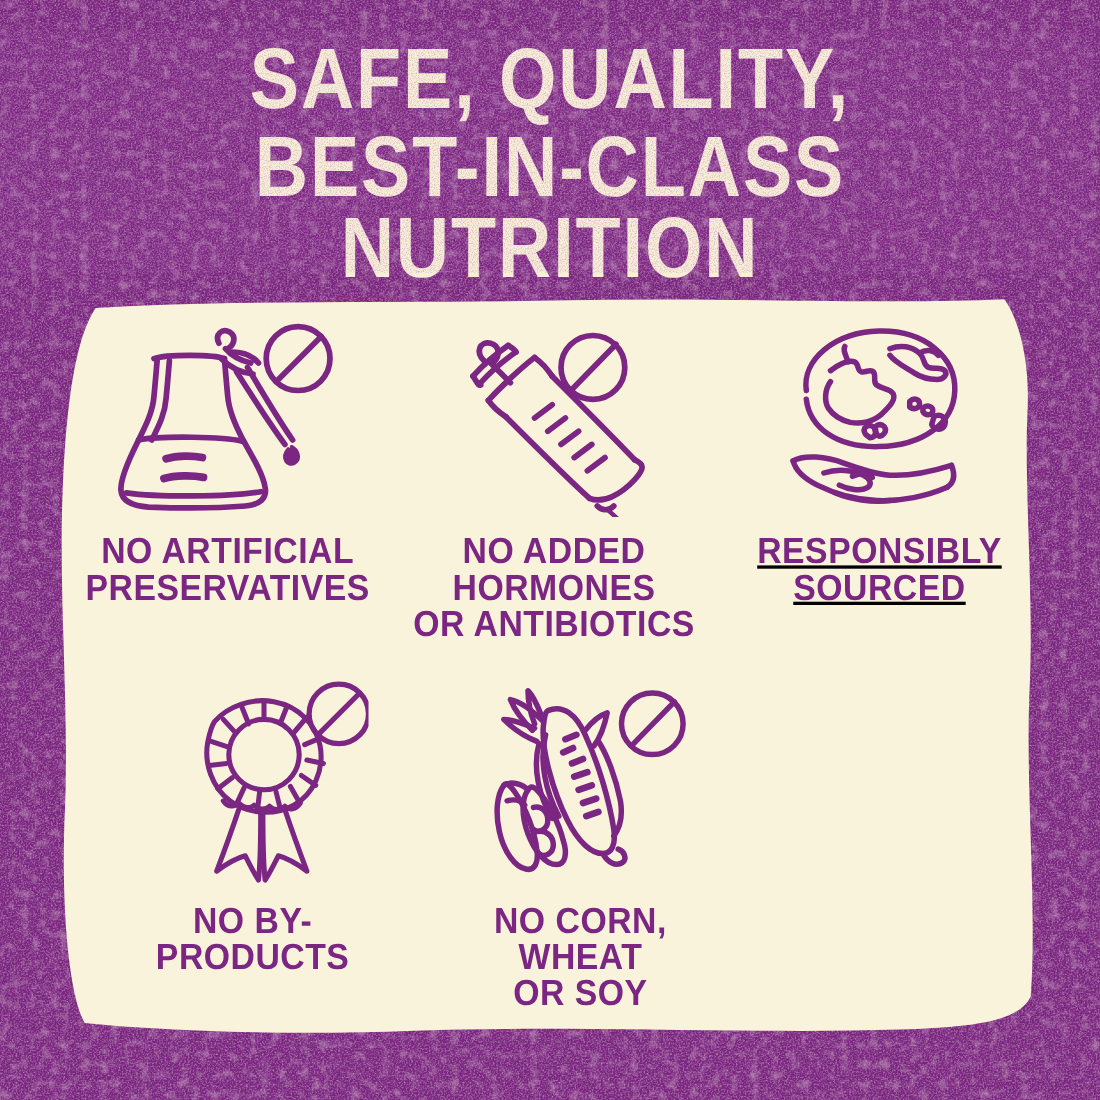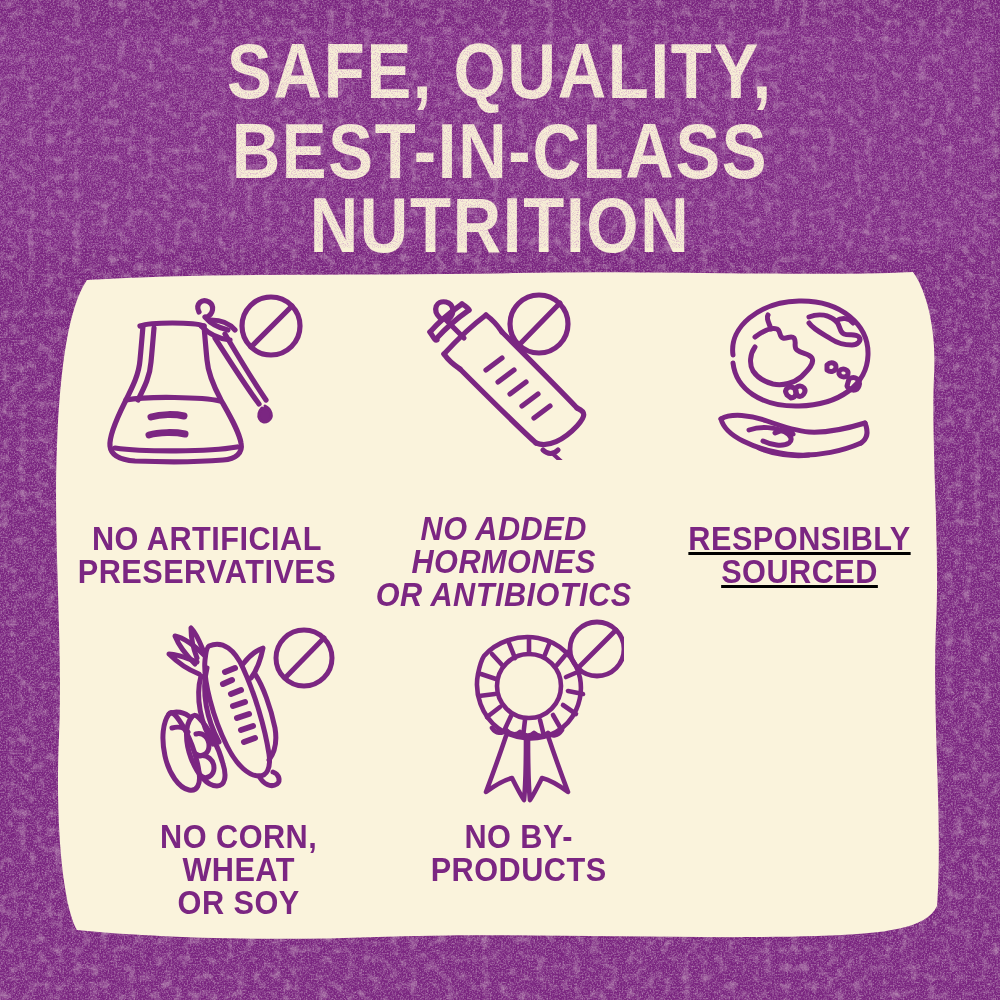--- a/index.html
+++ b/index.html
@@ -88,21 +88,21 @@
   }
   #row-1 { height: 330px; }
   #row-2 { height: 320px; }
 
   .cell {
     display: flex;
     flex-direction: column;
     align-items: center;
     box-sizing: border-box;
   }
-  #row-1 .cell { width: 33.3333%; gap: 38px; }
+  #row-1 .cell { width: 33.3333%; }
   #row-2 .cell { width: 33.3333%; }
   #row-2 .cell.spacer { width: 33.3333%; }
 
   .icon-box {
     height: 190px;
     display: flex;
     align-items: flex-end;
     justify-content: center;
   }
   #row-2 .icon-box { height: 196px; }
@@ -116,21 +116,21 @@
     font-size: 33px;
     line-height: 1.0;
     letter-spacing: .5px;
     text-transform: uppercase;
     transform: scaleX(.93);
   }
   .feature-label span { display: block; }
 
   
   #cell-preservatives { padding-right: 6px; }
-  #cell-hormones     { padding-left: 10px; font-style: italic; }
+  #cell-hormones     { padding-left: 10px; }
   #cell-sourced      { padding-left: 22px; text-decoration: underline; }
   #cell-corn         { padding-left: 58px; }
   #cell-byproducts   { padding-left: 40px; }
 </style>
 </head>
 <body>
 
 <div id="poster">
 
   <svg class="speckle" width="1000" height="1000" viewBox="0 0 1000 1000" aria-hidden="true">
@@ -304,72 +304,20 @@
           </div>
           <div class="feature-label">
             <span>RESPONSIBLY</span>
             <span>SOURCED</span>
           </div>
         </div>
       </div>
 
       <div class="row" id="row-2">
 
-        <div class="cell" id="cell-corn">
-          <div class="icon-box">
-            <svg width="200" height="190" viewBox="0 0 200 190" aria-hidden="true">
-              <g fill="none" stroke="#7b2682" stroke-width="5" stroke-linecap="round" stroke-linejoin="round">
-
-                <path d="M70 30 C84 24 96 34 104 52 C116 78 126 112 130 138
-                         C132 152 128 160 120 160 C110 160 98 150 88 130
-                         C74 102 64 64 66 44 C67 35 68 31 70 30 Z"></path>
-
-                <path d="M86 56 L96 52" stroke-width="6"></path>
-                <path d="M84 68 L93 64" stroke-width="6"></path>
-                <path d="M92 78 L102 74" stroke-width="6"></path>
-                <path d="M94 90 L106 86" stroke-width="6"></path>
-                <path d="M98 102 L110 98" stroke-width="6"></path>
-                <path d="M102 114 L114 110" stroke-width="6"></path>
-                <path d="M105 126 L116 122" stroke-width="6"></path>
-
-                <path d="M66 40 C56 30 46 22 36 20 C40 30 48 40 56 48"></path>
-                <path d="M58 46 C48 42 38 38 30 38 C38 46 50 54 60 58"></path>
-                <path d="M64 34 C60 24 56 16 52 12 C52 22 54 32 58 42"></path>
-                <path d="M62 60 C56 82 62 108 74 128"></path>
-                <path d="M68 52 C62 76 68 104 80 126"></path>
-
-                <path d="M104 48 C110 40 118 34 124 32 C122 42 118 54 112 62"></path>
-                <path d="M116 58 C124 70 132 92 136 112 C138 124 136 136 130 144"></path>
-
-                <path d="M120 160 C124 168 132 172 138 168 C142 165 140 158 134 156"></path>
-
-                <path d="M30 98 C24 106 22 122 26 140 C30 158 40 172 50 174
-                         C58 176 62 168 60 156 C58 140 50 118 40 104
-                         C35 97 32 95 30 98 Z"></path>
-                <path d="M52 102 C46 110 46 126 52 142 C58 158 68 170 78 170
-                         C86 170 88 160 84 148 C80 132 70 112 60 102
-                         C56 98 54 99 52 102 Z"></path>
-
-                <path d="M57 118 C64 116 70 122 70 130 C70 138 62 142 57 138"></path>
-                <path d="M60 140 C68 138 75 144 75 152 C75 160 67 164 62 160"></path>
-                <path d="M30 98 C36 94 46 96 52 102"></path>
-                <path d="M33 112 C40 110 46 112 49 116"></path>
-              </g>
-              <g fill="none" stroke="#7b2682" stroke-width="5" stroke-linecap="round">
-                <circle cx="165" cy="42" r="28"></circle>
-                <path d="M146 62 L185 22"></path>
-              </g>
-            </svg>
-          </div>
-          <div class="feature-label">
-            <span>NO CORN, WHEAT</span>
-            <span>OR SOY</span>
-          </div>
-        </div>
-
         <div class="cell" id="cell-byproducts">
           <div class="icon-box">
             <svg width="210" height="190" viewBox="0 0 210 190" aria-hidden="true">
               <g fill="none" stroke="#7b2682" stroke-width="4.6" stroke-linecap="round" stroke-linejoin="round">
 
                 <path d="M70 40 C82 26 104 18 124 22 C146 26 162 42 166 62
                          C170 84 160 106 142 116 C124 126 100 124 84 112
                          C68 100 60 78 64 58 C66 48 68 43 70 40 Z"></path>
 
                 <circle cx="115" cy="70" r="32"></circle>
@@ -403,18 +351,70 @@
                 <circle cx="183" cy="33" r="27"></circle>
                 <path d="M164 52 L202 14"></path>
               </g>
             </svg>
           </div>
           <div class="feature-label">
             <span>NO BY-PRODUCTS</span>
           </div>
         </div>
 
+        <div class="cell" id="cell-corn">
+          <div class="icon-box">
+            <svg width="200" height="190" viewBox="0 0 200 190" aria-hidden="true">
+              <g fill="none" stroke="#7b2682" stroke-width="5" stroke-linecap="round" stroke-linejoin="round">
+
+                <path d="M70 30 C84 24 96 34 104 52 C116 78 126 112 130 138
+                         C132 152 128 160 120 160 C110 160 98 150 88 130
+                         C74 102 64 64 66 44 C67 35 68 31 70 30 Z"></path>
+
+                <path d="M86 56 L96 52" stroke-width="6"></path>
+                <path d="M84 68 L93 64" stroke-width="6"></path>
+                <path d="M92 78 L102 74" stroke-width="6"></path>
+                <path d="M94 90 L106 86" stroke-width="6"></path>
+                <path d="M98 102 L110 98" stroke-width="6"></path>
+                <path d="M102 114 L114 110" stroke-width="6"></path>
+                <path d="M105 126 L116 122" stroke-width="6"></path>
+
+                <path d="M66 40 C56 30 46 22 36 20 C40 30 48 40 56 48"></path>
+                <path d="M58 46 C48 42 38 38 30 38 C38 46 50 54 60 58"></path>
+                <path d="M64 34 C60 24 56 16 52 12 C52 22 54 32 58 42"></path>
+                <path d="M62 60 C56 82 62 108 74 128"></path>
+                <path d="M68 52 C62 76 68 104 80 126"></path>
+
+                <path d="M104 48 C110 40 118 34 124 32 C122 42 118 54 112 62"></path>
+                <path d="M116 58 C124 70 132 92 136 112 C138 124 136 136 130 144"></path>
+
+                <path d="M120 160 C124 168 132 172 138 168 C142 165 140 158 134 156"></path>
+
+                <path d="M30 98 C24 106 22 122 26 140 C30 158 40 172 50 174
+                         C58 176 62 168 60 156 C58 140 50 118 40 104
+                         C35 97 32 95 30 98 Z"></path>
+                <path d="M52 102 C46 110 46 126 52 142 C58 158 68 170 78 170
+                         C86 170 88 160 84 148 C80 132 70 112 60 102
+                         C56 98 54 99 52 102 Z"></path>
+
+                <path d="M57 118 C64 116 70 122 70 130 C70 138 62 142 57 138"></path>
+                <path d="M60 140 C68 138 75 144 75 152 C75 160 67 164 62 160"></path>
+                <path d="M30 98 C36 94 46 96 52 102"></path>
+                <path d="M33 112 C40 110 46 112 49 116"></path>
+              </g>
+              <g fill="none" stroke="#7b2682" stroke-width="5" stroke-linecap="round">
+                <circle cx="165" cy="42" r="28"></circle>
+                <path d="M146 62 L185 22"></path>
+              </g>
+            </svg>
+          </div>
+          <div class="feature-label">
+            <span>NO CORN, WHEAT</span>
+            <span>OR SOY</span>
+          </div>
+        </div>
+
         <div class="cell spacer"></div>
       </div>
 
     </div>
   </div>
 </div>
 
 </body></html>

